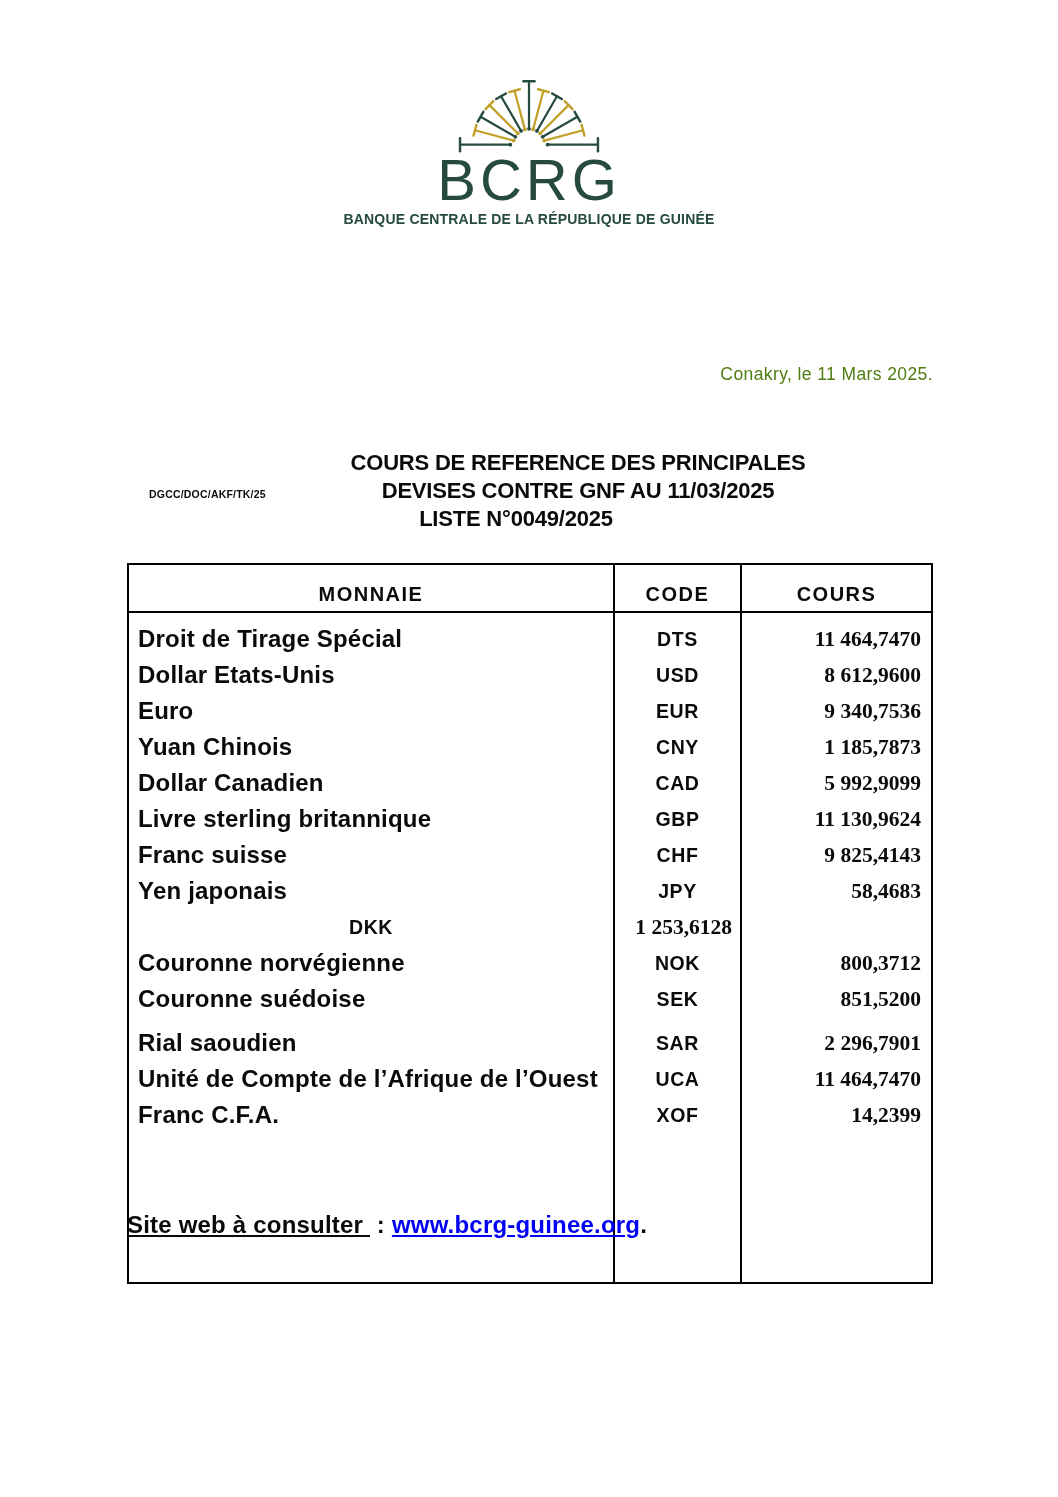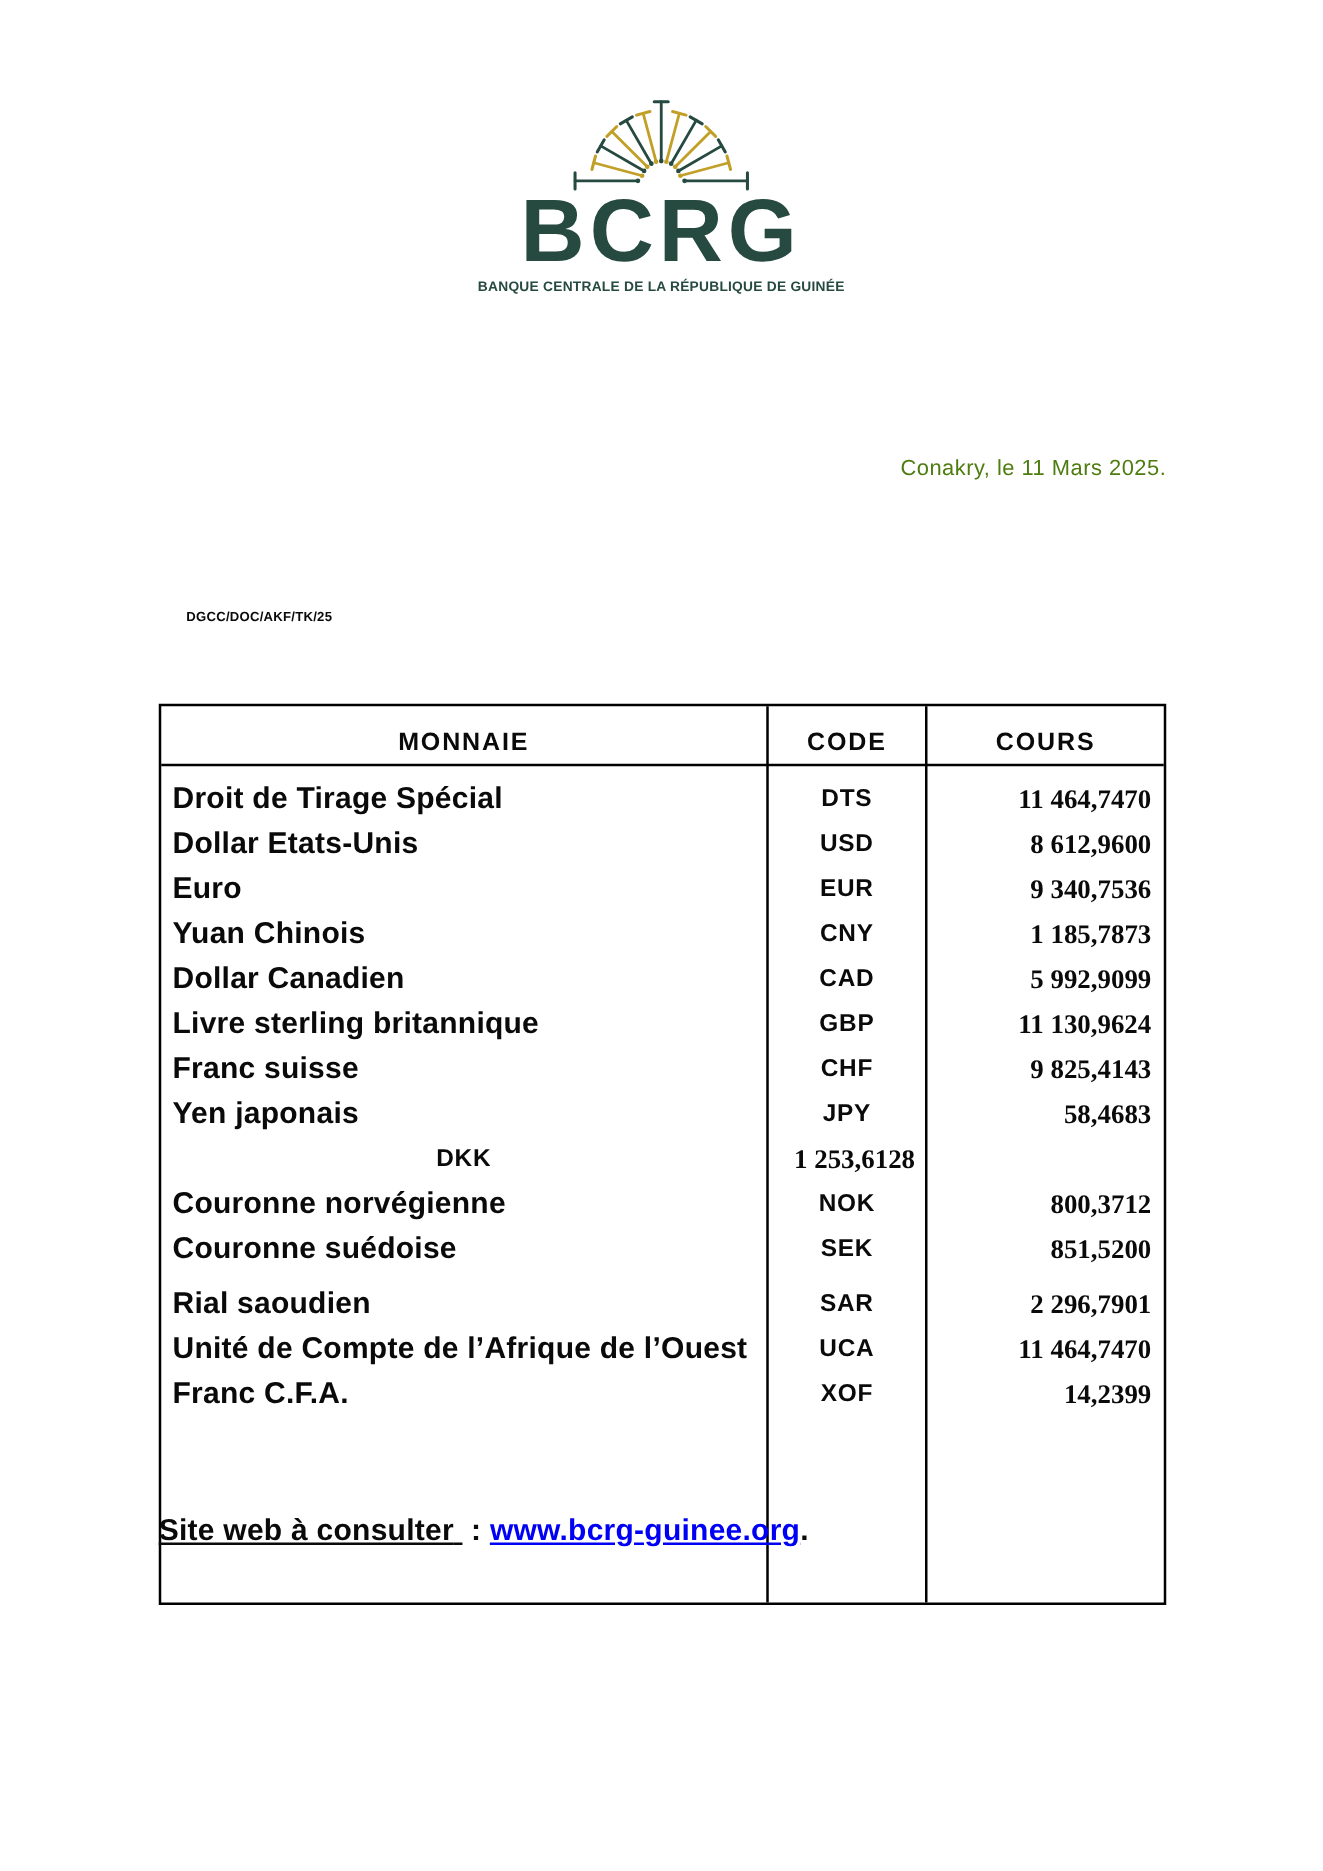--- a/index.html
+++ b/index.html
@@ -20,26 +20,26 @@
 
   
   .logo{
     position:absolute;top:72px;left:0;width:100%;
     display:flex;flex-direction:column;align-items:center;
     text-align:center;
   }
   .logo-fan{width:150px;height:82px;display:block;}
   .logo-acronym{
     color:var(--green);
-    font-size:71px;font-weight:700;line-height:1.02;
+    font-size:58px;font-weight:400;line-height:1.02;
     letter-spacing:4px;margin-top:-4px;
   }
   .logo-subtitle{
     color:var(--green);
-    font-size:11px;font-weight:700;letter-spacing:.2px;
+    font-size:14px;font-weight:700;letter-spacing:.2px;
     margin-top:2px;white-space:nowrap;
   }
 
   
   .date-line{
     position:absolute;top:364px;right:125px;
     font-size:17.5px;color:#4d7c0f;
     letter-spacing:.4px;
   }
   .doc-reference{
@@ -153,20 +153,25 @@
         <circle cx="60" cy="78" r="2" fill="#264a40"></circle>
       </svg>
     <div class="logo-acronym">BCRG</div>
     <div class="logo-subtitle">BANQUE CENTRALE DE LA RÉPUBLIQUE DE GUINÉE</div>
   </div>
 
   <div class="date-line">Conakry, le 11 Mars 2025.</div>
 
   <div class="doc-reference">DGCC/DOC/AKF/TK/25</div>
 
+  <div class="doc-title">
+    <div>COURS DE REFERENCE DES PRINCIPALES</div>
+    <div>DEVISES CONTRE GNF AU 11/03/2025</div>
+    <div class="shift-left">LISTE N°0049/2025</div>
+  </div>
 
   <div class="rates-table">
     <div class="rt-vline v1"></div>
     <div class="rt-vline v2"></div>
     <div class="rt-header">
       <div class="hcell">MONNAIE</div>
       <div class="hcell">CODE</div>
       <div class="hcell">COURS</div>
     </div>
     <div class="rt-body">

